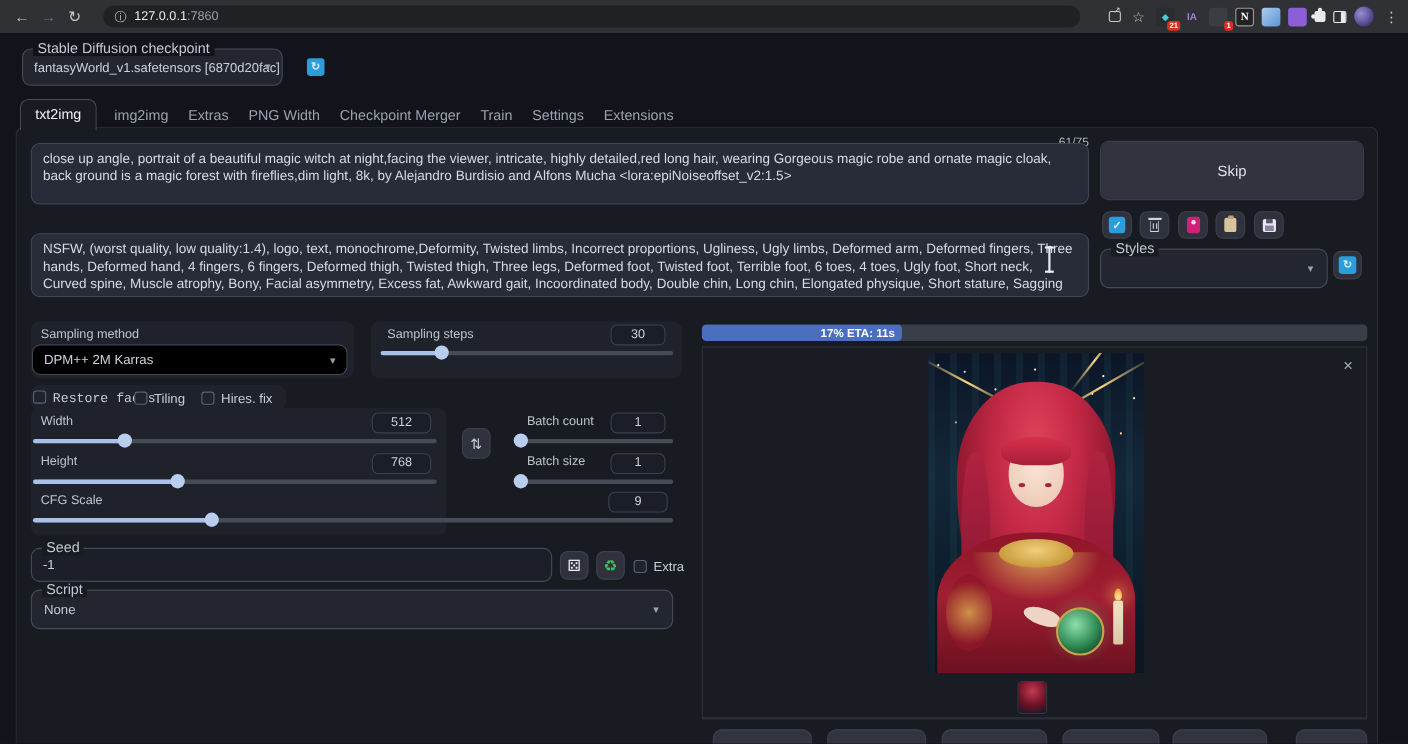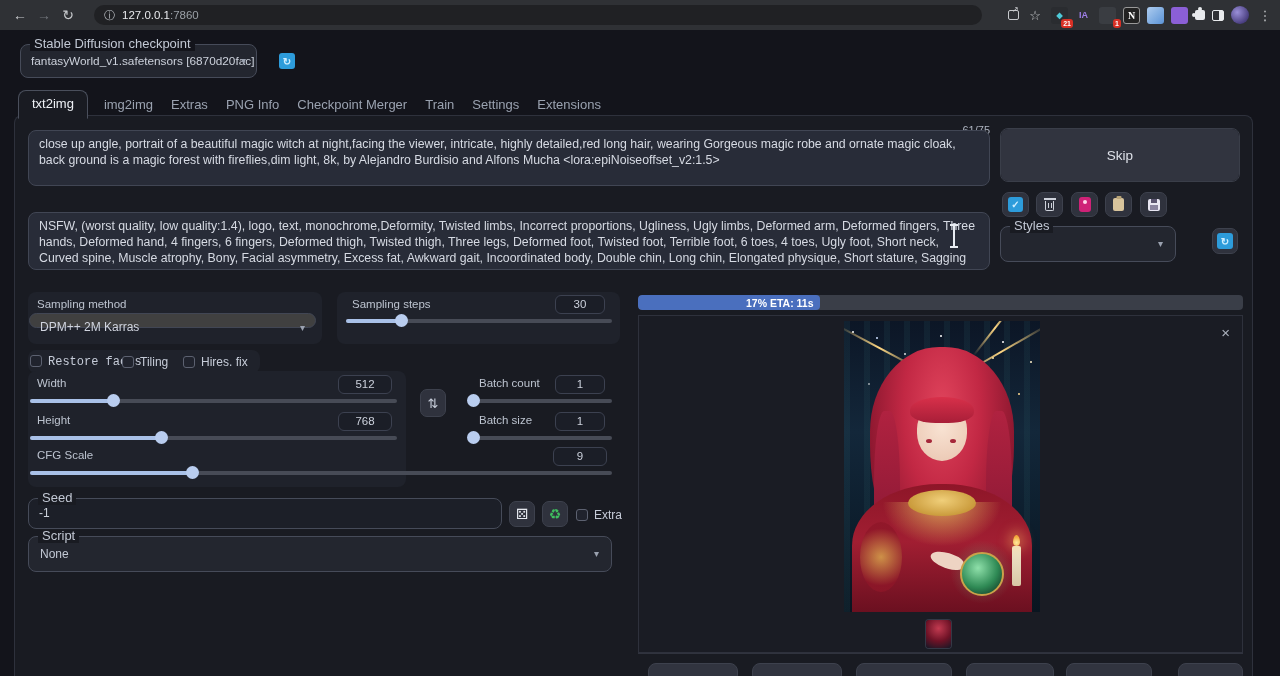--- a/index.html
+++ b/index.html
@@ -149,37 +149,37 @@
   <div class="legend" style="background:#13141b;">Stable Diffusion checkpoint</div>
   <div style="position:absolute; left:10px; top:9px; font-size:11.8px; color:#ccd1db;">fantasyWorld_v1.safetensors [6870d20fac]</div>
   <div class="arrow" style="position:absolute; right:10px; top:10px;">▾</div>
 </div>
 <div class="mini-blue" style="position:absolute; left:279px; top:53px; width:16px; height:16px;">↻</div>
 
 <div class="tabs">
   <div class="tab active">txt2img</div>
   <div class="tab">img2img</div>
   <div class="tab">Extras</div>
-  <div class="tab">PNG Info</div>
+  <div class="tab">PNG Width</div>
   <div class="tab">Checkpoint Merger</div>
   <div class="tab">Train</div>
   <div class="tab">Settings</div>
   <div class="tab">Extensions</div>
 </div>
 
 <div class="main-panel"></div>
 
 <div class="abs" style="top:124px; left:940px; width:50px; font-size:11px; color:#aeb4c0; text-align:right;">61/75</div>
 <div class="textbox" style="top:130px; left:28px; width:962px; height:56px;">close up angle, portrait of a beautiful magic witch at night,facing the viewer, intricate, highly detailed,red long hair, wearing Gorgeous magic robe and ornate magic cloak, back ground is a magic forest with fireflies,dim light, 8k, by Alejandro Burdisio and Alfons Mucha &lt;lora:epiNoiseoffset_v2:1.5&gt;</div>
 <div class="textbox" style="top:212px; left:28px; width:962px; height:58px;">NSFW, (worst quality, low quality:1.4), logo, text, monochrome,Deformity, Twisted limbs, Incorrect proportions, Ugliness, Ugly limbs, Deformed arm, Deformed fingers, Three hands, Deformed hand, 4 fingers, 6 fingers, Deformed thigh, Twisted thigh, Three legs, Deformed foot, Twisted foot, Terrible foot, 6 toes, 4 toes, Ugly foot, Short neck, Curved spine, Muscle atrophy, Bony, Facial asymmetry, Excess fat, Awkward gait, Incoordinated body, Double chin, Long chin, Elongated physique, Short stature, Sagging breasts, Obese physique, Emaciated</div>
 <div class="cursor-ibeam"></div>
 
 <div class="block" style="top:292px; left:28px; width:294px; height:52px;">
   <div class="g-label" style="position:absolute; left:9px; top:6px;">Sampling method</div>
-  <div style="position:absolute; left:1px; top:21px; width:287px; height:15px; background:#404040; border:1px solid #414654; border-radius:8px;">
+  <div style="position:absolute; left:1px; top:21px; width:287px; height:28px; background:#000000; border:1px solid #414654; border-radius:8px;">
     <span style="position:absolute; left:10px; top:6px; font-size:12px; color:#d0d4de;">DPM++ 2M Karras</span>
     <span class="arrow" style="position:absolute; right:10px; top:8px;">▾</span>
   </div>
 </div>
 
 <div class="block" style="top:292px; left:337px; width:283px; height:52px;">
   <div class="g-label" style="position:absolute; left:15px; top:6px;">Sampling steps</div>
   <div class="num-input" style="left:218px; top:3px; width:50px; height:19px;">30</div>
   <div class="track" style="left:9px; top:27px; width:266px;">
     <div class="fill" style="width:21%;"></div>
@@ -278,21 +278,21 @@
 <div class="icon-btn" style="top:192px; left:1071px;">
     <span class="card-ic"></span>
   </div>
 <div class="icon-btn" style="top:192px; left:1105px;">
     <span class="clip-ic"></span>
   </div>
 <div class="icon-btn" style="top:192px; left:1140px;">
     <span class="floppy-ic"></span>
   </div>
 
-<div class="fieldset" style="top:226px; left:1000px; width:176px; height:36px; background:#23262f;">
+<div class="fieldset" style="top:226px; left:1000px; width:207px; height:36px; background:#23262f;">
   <div class="legend" style="background:#191b22;">Styles</div>
   <div class="arrow" style="position:absolute; right:12px; top:11px;">▾</div>
 </div>
 <div class="sq-btn" style="top:228px; left:1212px; width:26px; height:26px;">
   <span class="mini-blue" style="width:16px; height:16px;">↻</span>
 </div>
 
 <div class="progress">
   <div class="progress-fill" style="width: 30%;">
     <span>17% ETA: 11s</span>

